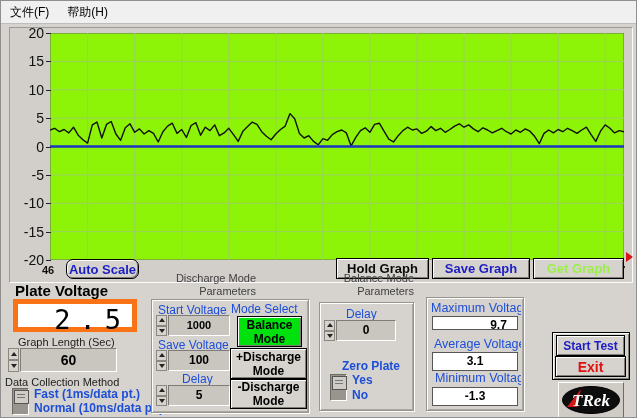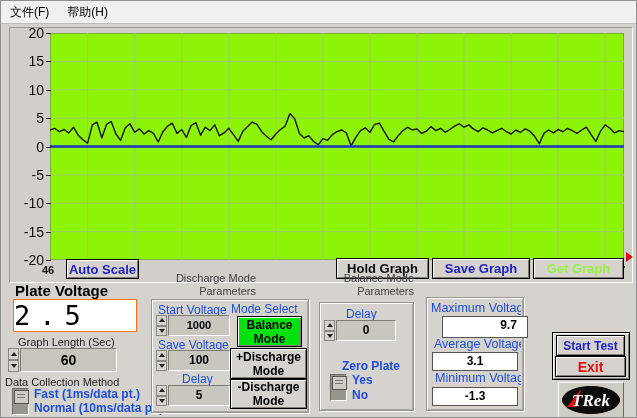--- a/index.html
+++ b/index.html
@@ -16,21 +16,21 @@
   .xlabel{position:absolute;font-size:11px;font-weight:bold;color:#111;height:13px;line-height:13px;}
   .xmarker{position:absolute;left:616px;top:224px;width:0;height:0;border-top:5px solid transparent;border-bottom:5px solid transparent;border-left:7px solid #d31616;}
   
   .btn3d{position:absolute;background:#d6d3ce;border:1px solid #000;box-shadow:inset 1px 1px 0 #ffffff, inset -1px -1px 0 #7f7c76;font-weight:bold;display:flex;align-items:center;justify-content:center;cursor:pointer;box-sizing:border-box;}
   .blue-text{color:#1d1dc4;}
   .black-text{color:#0a0a0a;}
   .green-text{color:#9bef49;}
   .red-text{color:#df1111;}
   
   .pv-title{position:absolute;left:14px;top:281px;font-size:15px;font-weight:bold;color:#000;}
-  .pv-display{position:absolute;left:12px;top:298px;width:124px;height:33px;background:#fff;border:1px solid #f97316;box-sizing:border-box;}
+  .pv-display{position:absolute;left:12px;top:298px;width:124px;height:33px;background:#fff;border:5px solid #f97316;box-sizing:border-box;text-align:right;}
   .pv-display span{font-family:"DejaVu Sans Mono",monospace;font-size:27px;line-height:31px;letter-spacing:9px;padding-right:2px;color:#000;}
   .small-label{position:absolute;font-size:11px;color:#1c1c1c;}
   .sunken-field{position:absolute;background:#c9c6bf;border-top:1px solid #7f7c76;border-left:1px solid #7f7c76;border-bottom:1px solid #fff;border-right:1px solid #fff;box-sizing:border-box;text-align:center;font-weight:bold;color:#000;}
   .spin{position:absolute;width:11px;display:flex;flex-direction:column;}
   .spin .sp{flex:1;background:#d6d3ce;border:1px solid #8a877f;box-sizing:border-box;display:flex;align-items:center;justify-content:center;cursor:pointer;}
   .tri-up{width:0;height:0;border-left:3px solid transparent;border-right:3px solid transparent;border-bottom:4px solid #222;}
   .tri-dn{width:0;height:0;border-left:3px solid transparent;border-right:3px solid transparent;border-top:4px solid #222;}
   .bold12{font-size:12px;font-weight:bold;color:#1d4ed8;}
   
   .vswitch{position:absolute;width:17px;height:27px;background:#98958e;border-top:1px solid #6e6b65;border-left:1px solid #6e6b65;border-bottom:1px solid #fff;border-right:1px solid #fff;box-sizing:border-box;cursor:pointer;}
@@ -93,21 +93,21 @@
     <div class="ylabel" style="left:4px;top:113px;">0</div>
     <div class="ylabel" style="left:4px;top:141px;">-5</div>
     <div class="ylabel" style="left:4px;top:169px;">-10</div>
     <div class="ylabel" style="left:4px;top:198px;">-15</div>
     <div class="ylabel" style="left:4px;top:226px;">-20</div>
 
     <div class="xlabel" style="left:32px;top:236px;">46</div>
     <div class="xlabel" style="left:597px;top:236px;">107</div>
     <div class="xmarker"></div>
 
-    <div class="btn3d blue-text" style="left:56px;top:231px;width:73px;height:20px;font-size:13px;">Auto Scale</div>
+    <div class="btn3d blue-text" style="left:56px;top:231px;width:73px;height:20px;font-size:13px;border-radius:7px;">Auto Scale</div>
     <div class="btn3d black-text" style="left:326px;top:230px;width:93px;height:21px;font-size:13px;">Hold Graph</div>
     <div class="btn3d blue-text" style="left:422px;top:230px;width:98px;height:21px;font-size:13px;">Save Graph</div>
     <div class="btn3d green-text" style="left:523px;top:230px;width:91px;height:21px;font-size:13px;">Get Graph</div>
   </div>
 
   <div class="pv-title">Plate Voltage</div>
   <div class="pv-display">
     <span>2.5</span>
   </div>
 
@@ -201,21 +201,21 @@
 
   <div class="bold12" style="position:absolute;left:341px;top:358px;">Zero Plate</div>
   <div class="vswitch" style="left:329px;top:373px;">
       <span class="knob"></span>
     </div>
   <div class="bold12" style="position:absolute;left:351px;top:372px;">Yes</div>
   <div class="bold12" style="position:absolute;left:351px;top:387px;">No</div>
 
   <div class="groupbox" style="left:425px;top:296px;width:98px;height:114px;"></div>
   <div class="bold12 clip-label" style="position:absolute;left:430px;top:300px;width:90px;font-weight:normal;font-size:12.5px;">Maximum Voltage</div>
-  <div class="white-field" style="left:441px;top:315px;width:86px;height:22px;padding-left:47px;">9.7</div>
+  <div class="white-field" style="left:431px;top:315px;width:86px;height:14px;padding-left:47px;">9.7</div>
   <div class="bold12 clip-label" style="position:absolute;left:433px;top:336px;width:87px;font-weight:normal;font-size:12.5px;">Average Voltage</div>
   <div class="white-field" style="left:431px;top:351px;width:86px;height:19px;">3.1</div>
   <div class="bold12 clip-label" style="position:absolute;left:434px;top:370px;width:86px;font-weight:normal;font-size:12.5px;">Minimum Voltage</div>
   <div class="white-field" style="left:431px;top:386px;width:86px;height:19px;">-1.3</div>
 
   <div class="actions-frame"></div>
   <div class="btn3d blue-text" style="left:555px;top:334px;width:69px;height:21px;font-size:12px;">Start Test</div>
   <div class="btn3d red-text" style="left:554px;top:355px;width:71px;height:21px;font-size:14px;">Exit</div>
 
   <div class="logo-plate">

